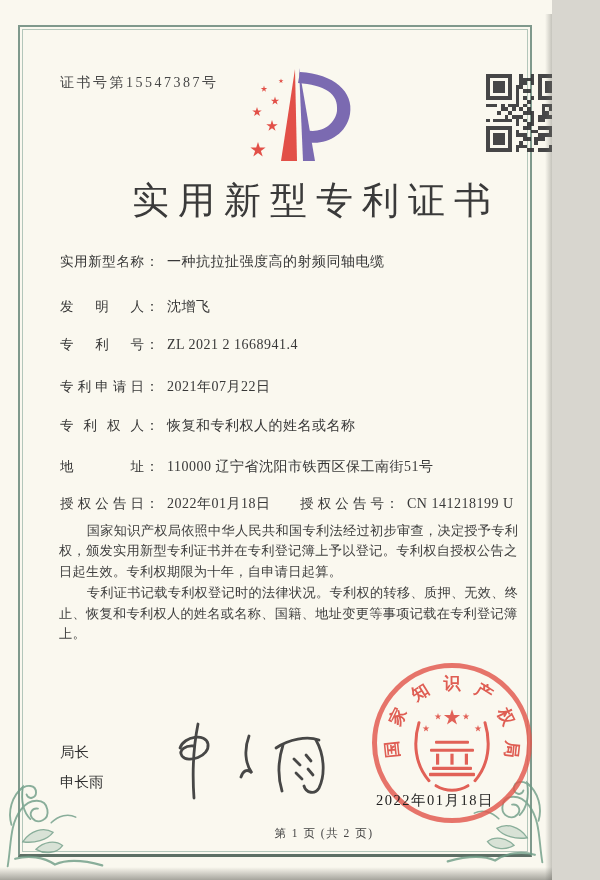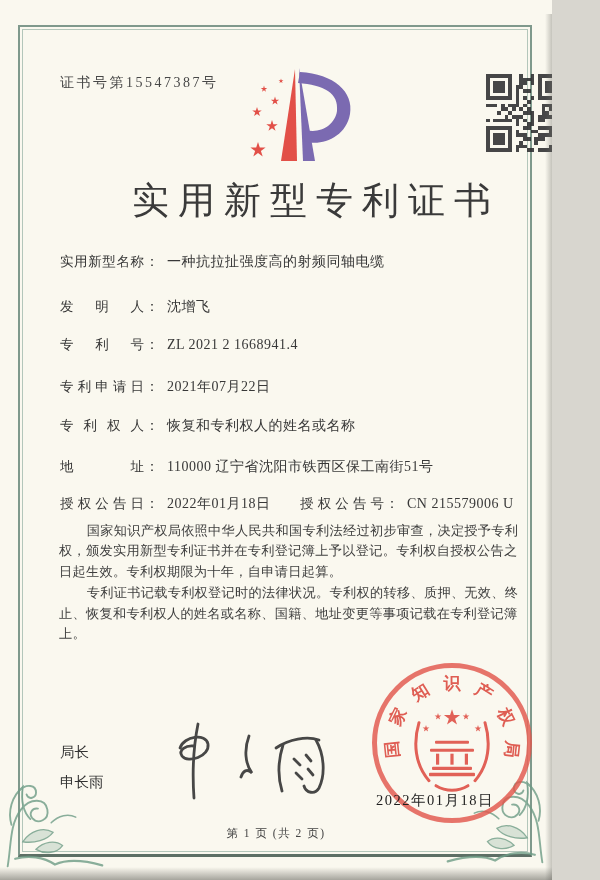--- a/index.html
+++ b/index.html
@@ -43,21 +43,21 @@
   .seal-emblem{position:absolute;left:50%;top:50%;transform:translate(-50%,-46%);}
   .sc{position:absolute;left:50%;top:50%;font-size:17px;font-weight:700;color:#dd5248;
       transform:translate(-50%,-50%) rotate(var(--a)) translate(0,-60px);}
   .sc:nth-of-type(1){--a:-96deg}.sc:nth-of-type(2){--a:-64deg}.sc:nth-of-type(3){--a:-32deg}
   .sc:nth-of-type(4){--a:0deg}.sc:nth-of-type(5){--a:32deg}.sc:nth-of-type(6){--a:64deg}
   .sc:nth-of-type(7){--a:96deg}
   .seal-date{position:absolute;left:376px;top:791px;z-index:4;font-size:14.5px;
     letter-spacing:1.5px;color:#1e1e1e;}
 
   .footer{position:absolute;left:0;top:826px;width:100%;text-align:center;
-    font-size:11.5px;letter-spacing:1.5px;color:#444;}
+    font-size:11.5px;letter-spacing:1.5px;color:#444;padding-left:48px;}
 
   .flourish{position:absolute;width:104px;height:108px;z-index:1;}
   .flourish-left{left:2px;top:766px;}
   .flourish-right{right:4px;top:762px;transform:scaleX(-1);}
 
   .shadow-bottom{position:absolute;left:0;right:0;bottom:0;height:13px;
     background:linear-gradient(to bottom,rgba(0,0,0,0),rgba(82,82,76,.5));pointer-events:none;}
   .shadow-right{position:absolute;top:14px;bottom:0;right:0;width:7px;
     background:linear-gradient(to right,rgba(0,0,0,0),rgba(110,110,104,.38));pointer-events:none;}
 </style>
@@ -113,21 +113,21 @@
   <div class="row" style="top:417px">
     <span class="lbl">专利权人</span><span class="colon">：</span><span class="val">恢复和专利权人的姓名或名称</span>
   </div>
   <div class="row" style="top:458px">
     <span class="lbl">地址</span><span class="colon">：</span><span class="val">110000 辽宁省沈阳市铁西区保工南街51号</span>
   </div>
 
   <div class="row" style="top:495px">
     <span class="lbl">授权公告日</span><span class="colon">：</span><span class="val">2022年01月18日</span>
     <span class="grant-col2">
-      <span class="lbl">授权公告号</span><span class="colon">：</span><span class="val">CN 215579006 U</span>
+      <span class="lbl">授权公告号</span><span class="colon">：</span><span class="val">CN 141218199 U</span>
     </span>
   </div>
 
   <div class="body-text">
     <p>国家知识产权局依照中华人民共和国专利法经过初步审查，决定授予专利权，颁发实用新型专利证书并在专利登记簿上予以登记。专利权自授权公告之日起生效。专利权期限为十年，自申请日起算。</p>
     <p>专利证书记载专利权登记时的法律状况。专利权的转移、质押、无效、终止、恢复和专利权人的姓名或名称、国籍、地址变更等事项记载在专利登记簿上。</p>
   </div>
 
   <div class="signer">
     <div>局长</div>

